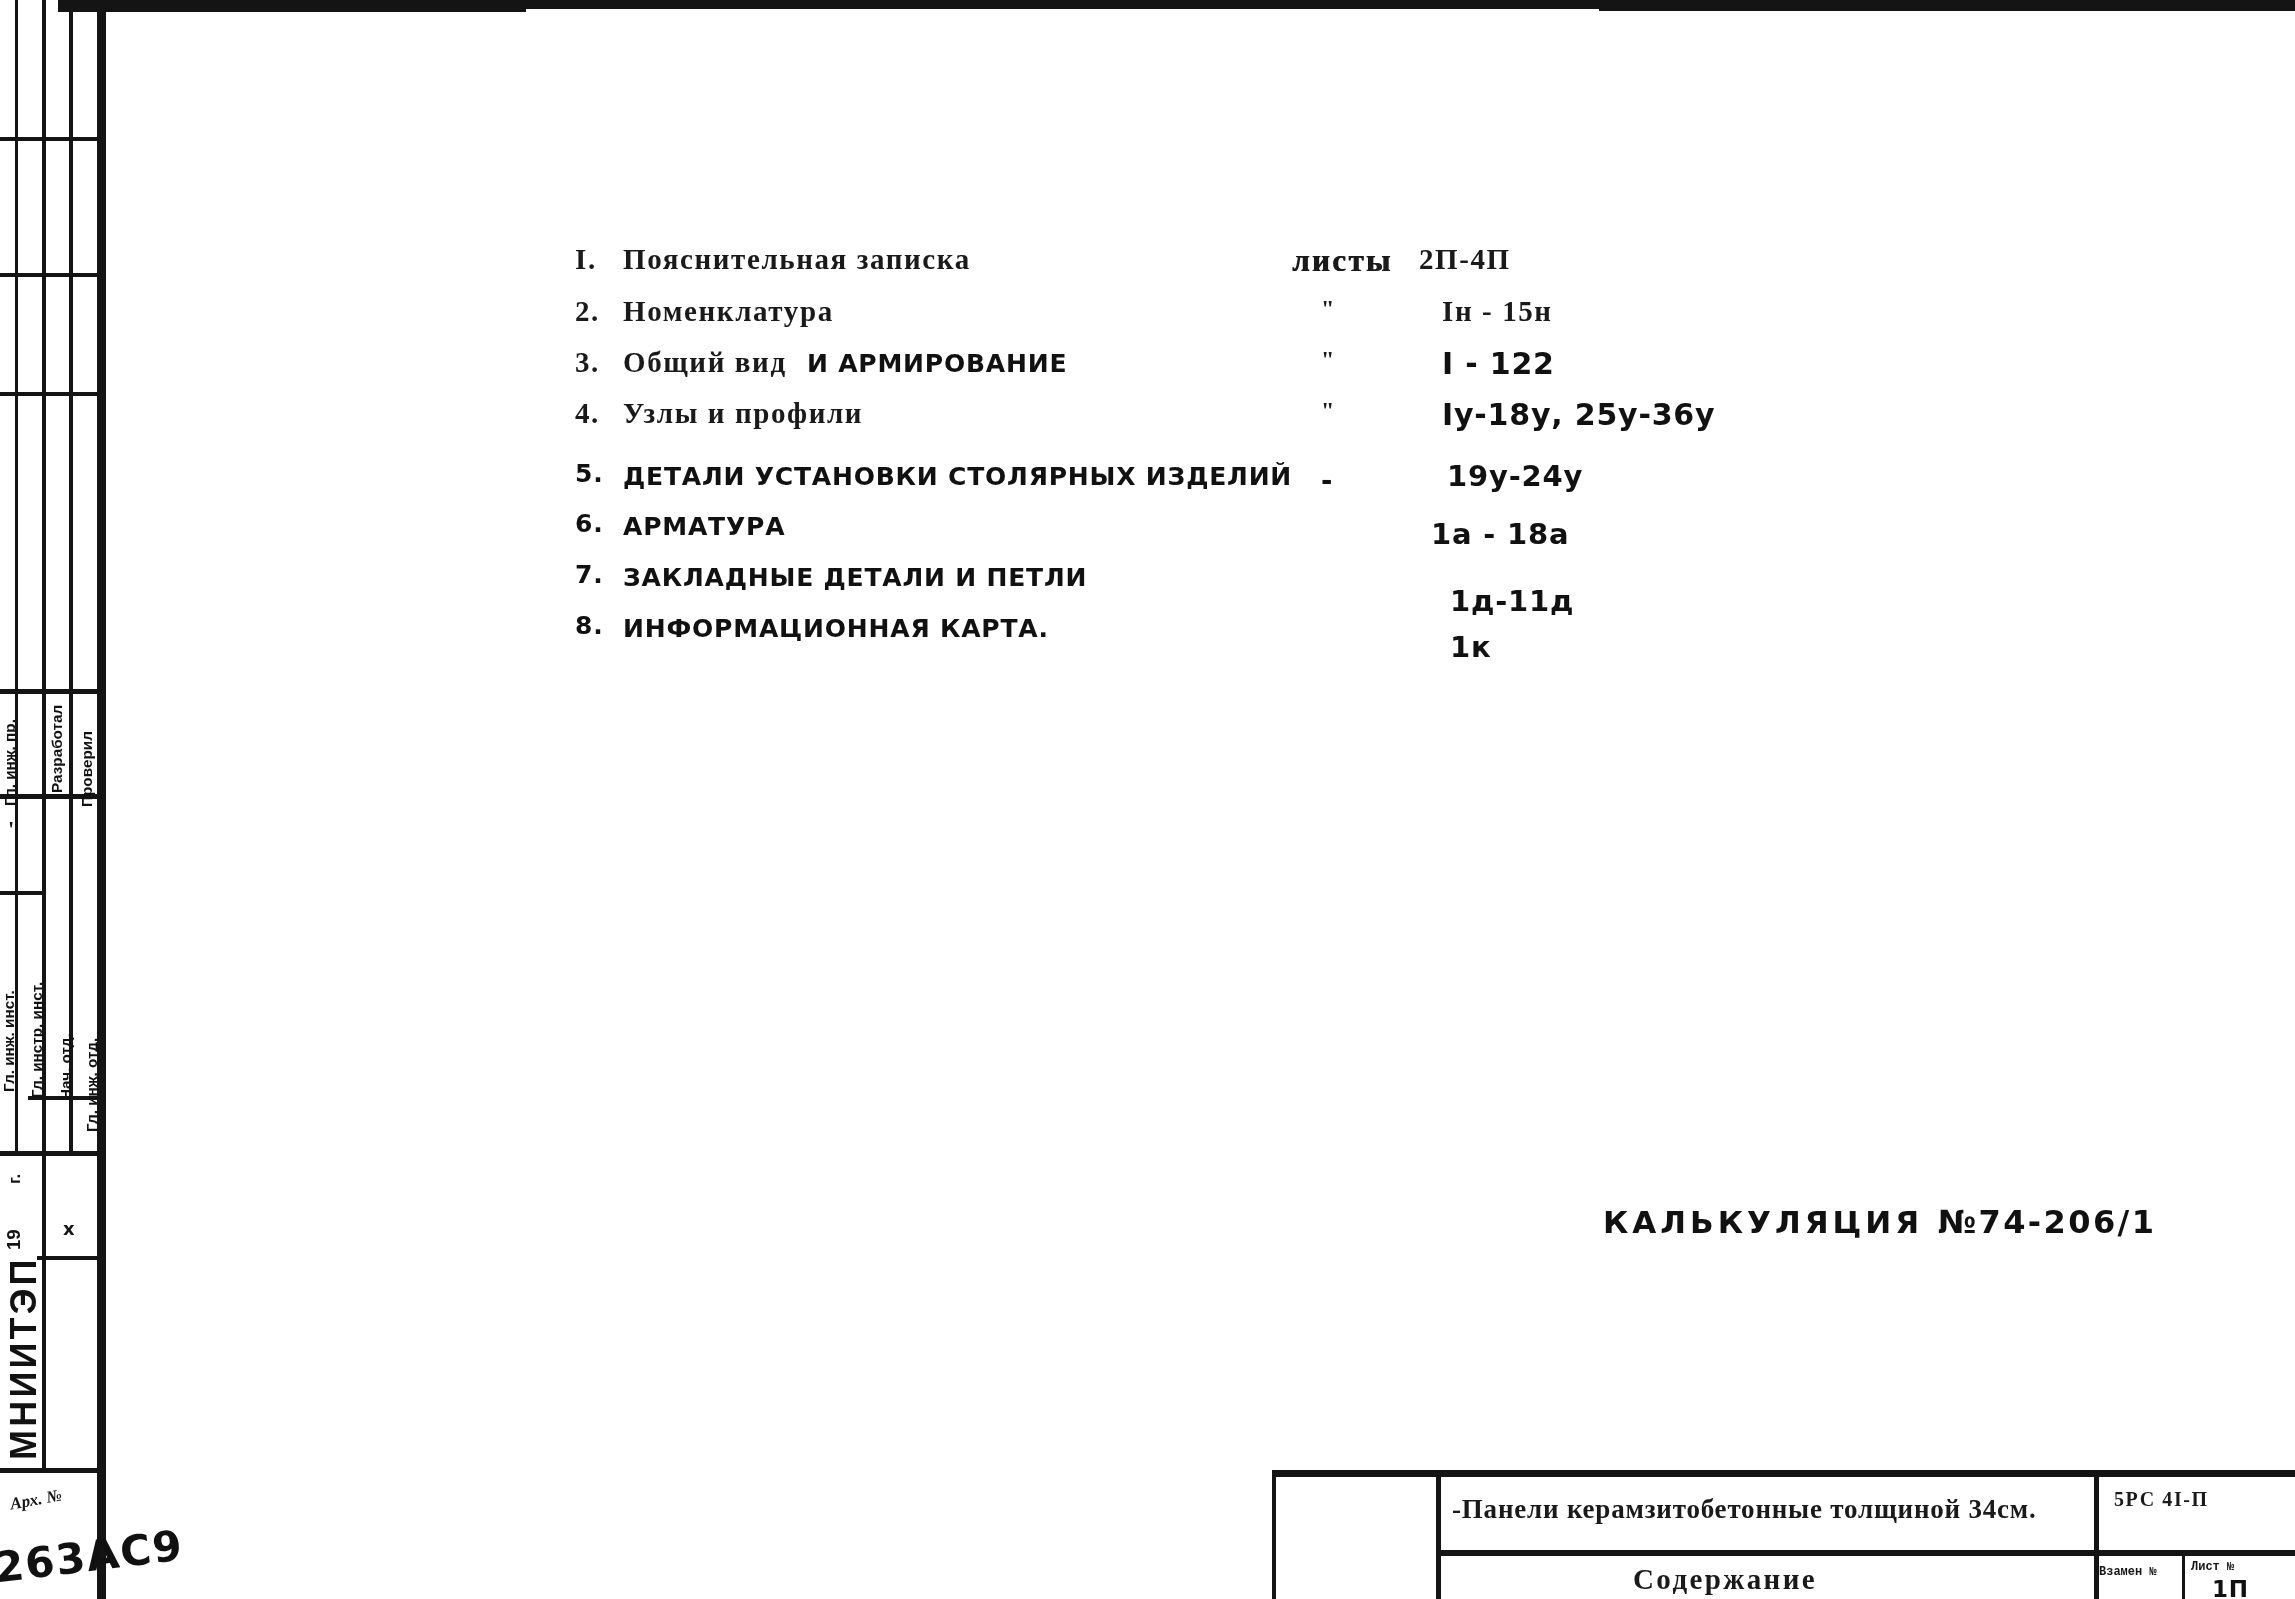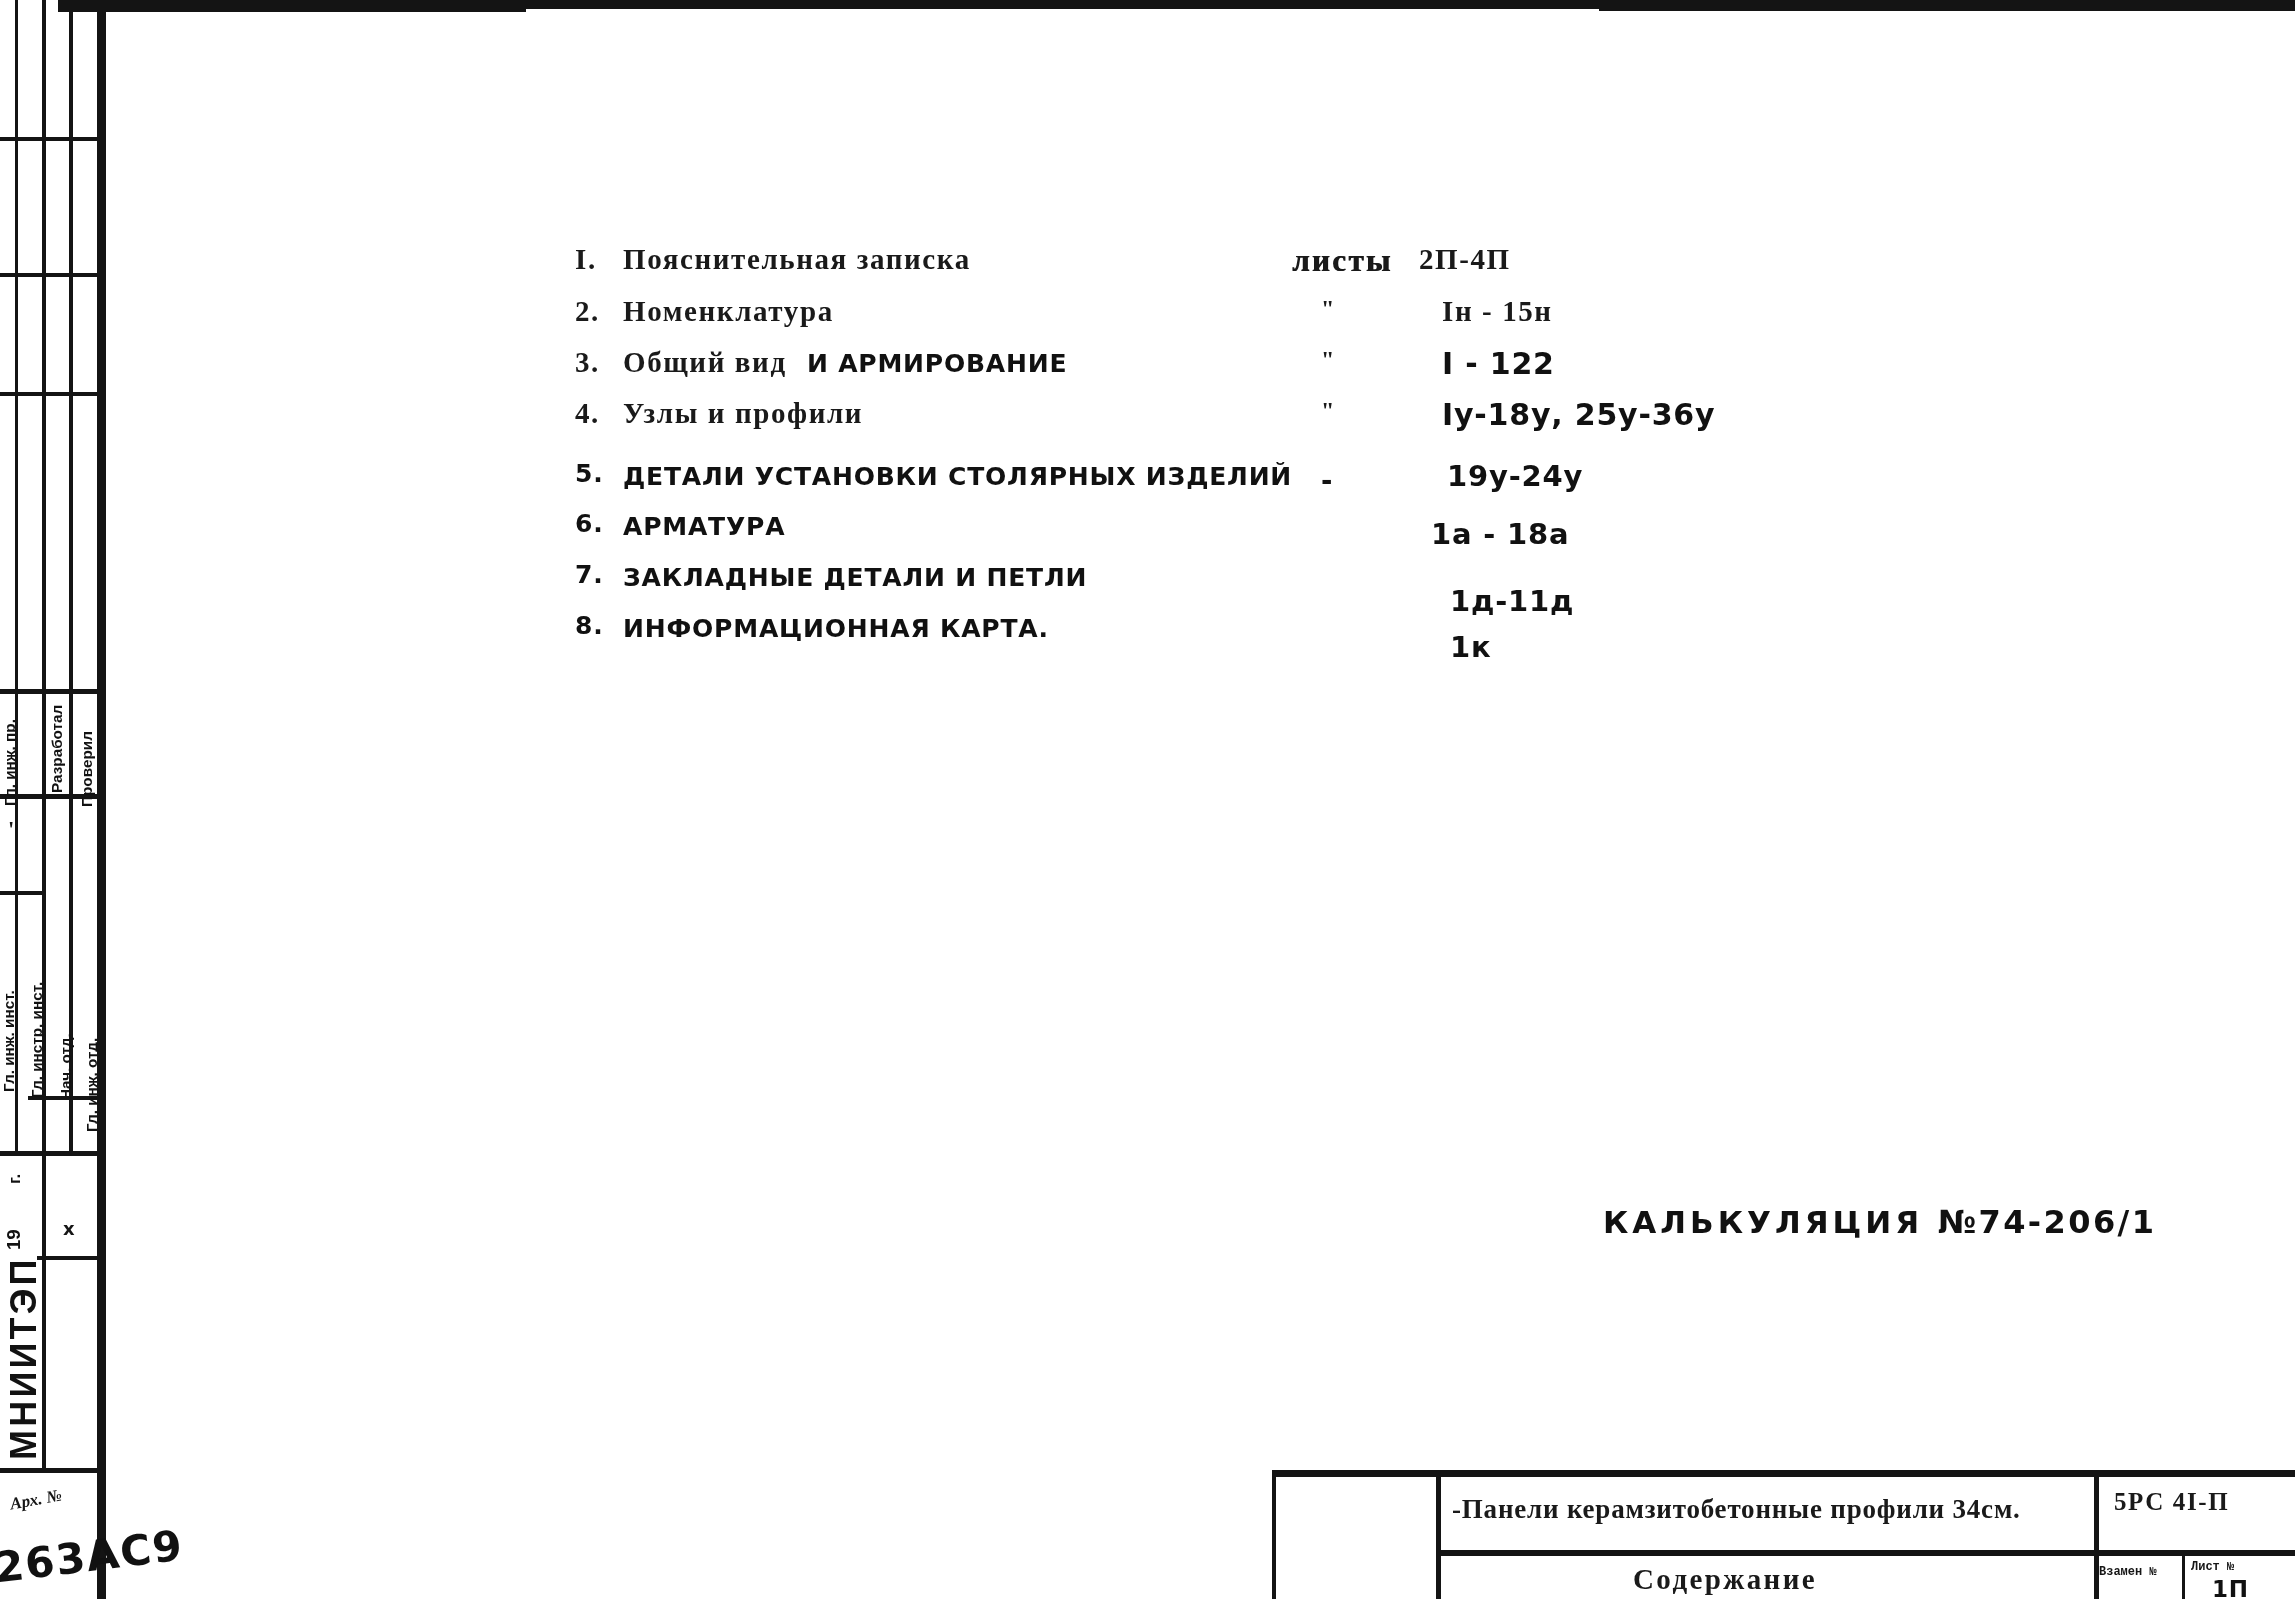--- a/index.html
+++ b/index.html
@@ -43,21 +43,21 @@
   #org-name{font-size:36px;letter-spacing:3.2px;font-family:"Liberation Sans", sans-serif;}
   #arch-label{position:absolute;left:9.7px;top:1490px;transform:rotate(-10deg);font-style:italic;
        font-weight:700;font-size:17px;font-family:"Liberation Serif", serif;white-space:nowrap;}
   #inv-number{position:absolute;left:-6.5px;top:1532px;transform:rotate(-7deg);font-size:42px;
        letter-spacing:1.6px;white-space:nowrap;}
   #x-mark{position:absolute;left:63px;top:1218px;font-size:18px;font-weight:700;
        font-family:"DejaVu Sans", sans-serif;}
   #quote-mark{position:absolute;left:8px;top:817px;font-size:22.6px;font-weight:700;}
   
   #tb-title{position:absolute;left:1452px;top:1494px;width:638px;font-size:27px;white-space:nowrap;letter-spacing:0.8px;}
-  #tb-code{position:absolute;left:2114px;top:1488px;font-size:25px;white-space:nowrap;letter-spacing:1.6px;}
+  #tb-code{position:absolute;left:2114px;top:1488px;font-size:20px;white-space:nowrap;letter-spacing:1.6px;}
   #tb-section{position:absolute;left:1633px;top:1563px;font-size:29px;letter-spacing:2.4px;white-space:nowrap;}
   .tb-small{position:absolute;font-size:12px;font-weight:700;font-family:Liberation Mono, monospace;white-space:nowrap;}
   #tb-sheetno{position:absolute;left:2212px;top:1576px;font-size:23px;white-space:nowrap;}
 </style>
 </head>
 <body>
 
 <div id="page">
 
   <div class="ln" style="left:58px;top:0;width:2237px;height:9px;"></div>
@@ -147,21 +147,21 @@
     <span class="label hand hand-caps">Калькуляция</span><span class="number hand">№74-206/1</span>
   </div>
 
   <div class="ln" style="left:1272px;top:1470px;width:1023px;height:7.3px;"></div>
   <div class="ln" style="left:1272px;top:1470px;width:4px;height:130px;"></div>
   <div class="ln" style="left:1436px;top:1474px;width:4.8px;height:125px;"></div>
   <div class="ln" style="left:2094px;top:1474px;width:4.8px;height:125px;"></div>
   <div class="ln" style="left:1436px;top:1550px;width:859px;height:5.7px;"></div>
   <div class="ln" style="left:2182px;top:1554px;width:3.2px;height:45px;"></div>
 
-  <div id="tb-title" class="typed">-Панели керамзитобетонные профили 34см.</div>
+  <div id="tb-title" class="typed">-Панели керамзитобетонные толщиной 34см.</div>
   <div id="tb-code" class="typed">5РС 4I-П</div>
   <div id="tb-section" class="typed">Содержание</div>
   <div class="tb-small" style="left:2099px;top:1565px;">Взамен №</div>
   <div class="tb-small" style="left:2191px;top:1560px;">Лист №</div>
   <div id="tb-sheetno" class="hand">1П</div>
 
 </div>
 
 
 </body></html>

